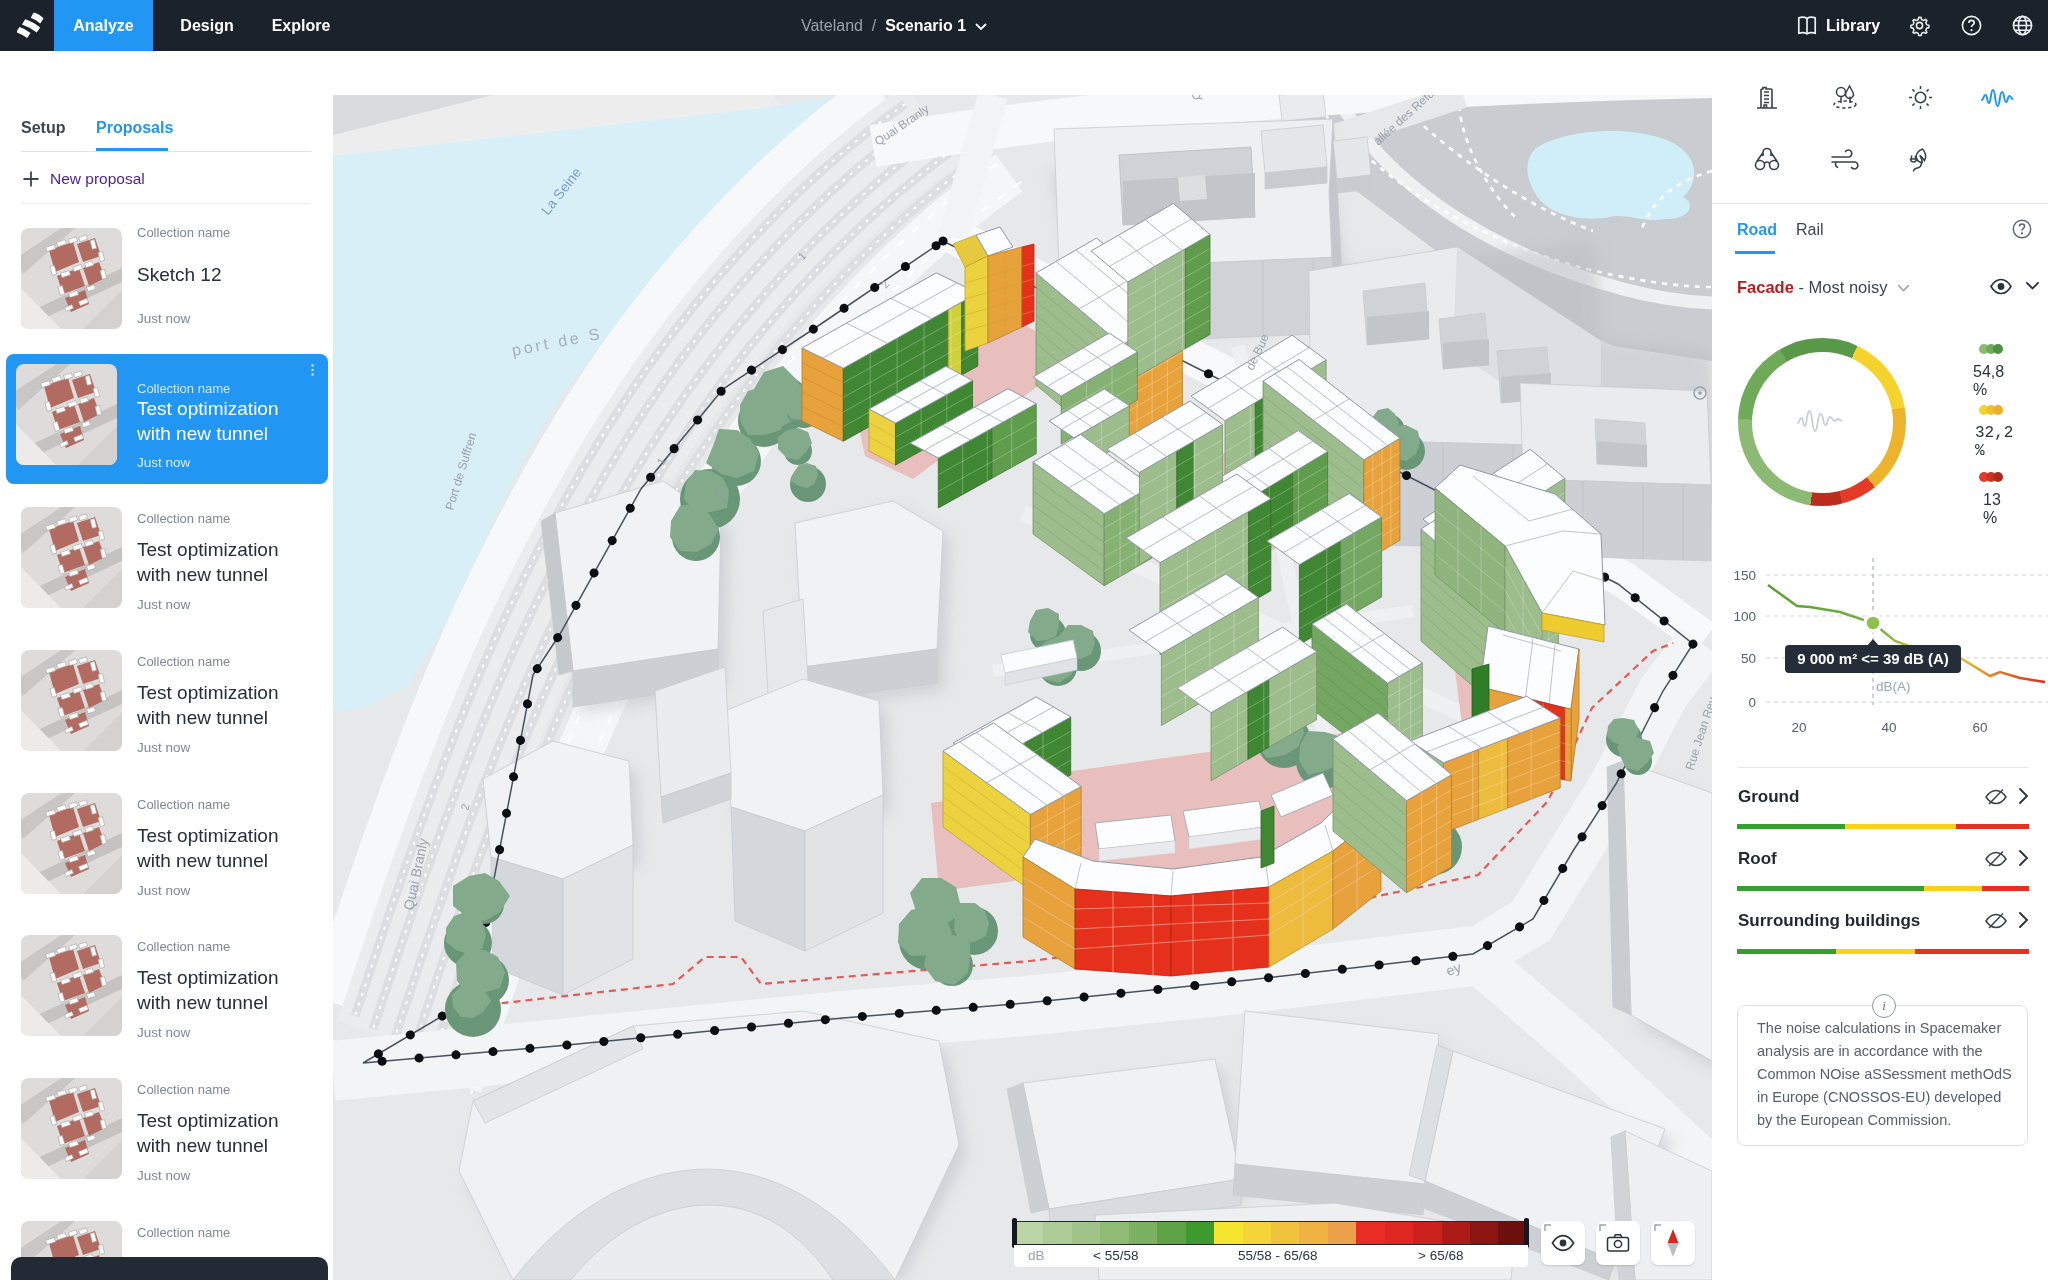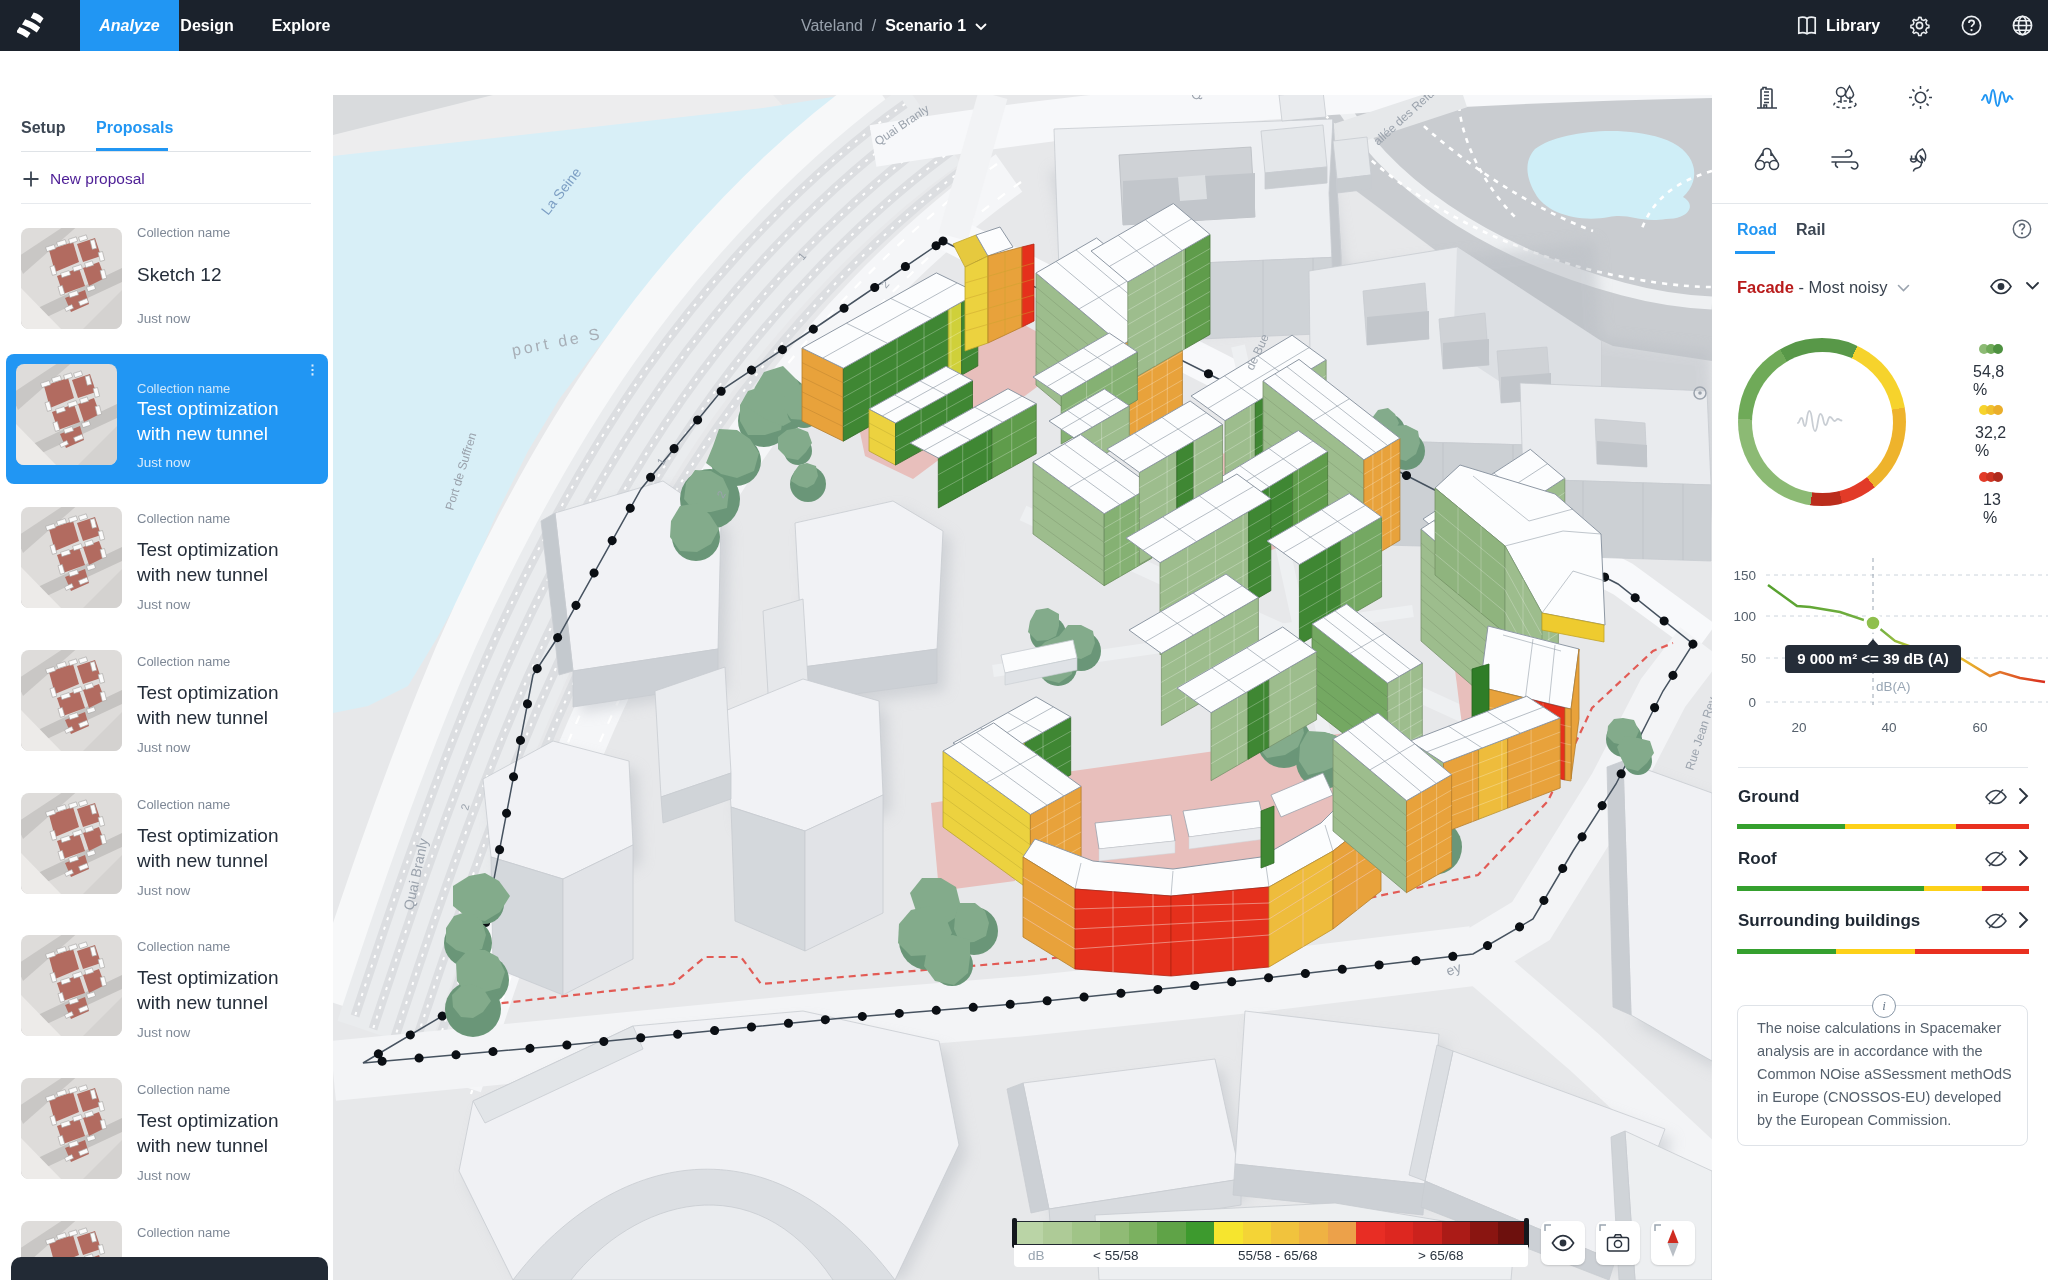--- a/index.html
+++ b/index.html
@@ -513,21 +513,21 @@
 </div>
 <div id="maptop"></div>
 <div id="nav">
   <svg class="abs" style="left:17px;top:11px" width="30" height="30" viewBox="0 0 30 30">
     <g fill="#fff" transform="rotate(24 15 15)">
       <path d="M11 2 Q18 1 22.5 3.5 L21.5 9.5 Q17 7.5 10.5 8 Z"></path>
       <path d="M6 11.5 Q14 10.5 23 13 L22 19 Q14 16.8 5.2 17.6 Z"></path>
       <path d="M4 21 Q10 20.3 16.5 22 L15.5 28 Q10 26.5 3 27 Z"></path>
     </g>
   </svg>
-  <div class="tab" style="left:80px;width:99px;background:#2196f3;font-style:italic;">Analyze</div>
+  <div class="tab" style="left:54px;width:99px;background:#2196f3;">Analyze</div>
   <div class="tab" style="left:161px;width:92px;">Design</div>
   <div class="tab" style="left:253px;width:96px;">Explore</div>
   <div id="navtitle"><span class="dim">Vateland&nbsp;&nbsp;/&nbsp;&nbsp;</span><b style="font-weight:600">Scenario 1</b>&nbsp;&nbsp;<svg width="12" height="8" viewBox="0 0 12 8" style="display:inline-block">
         <path d="M1.5 1.5 L6 6 L10.5 1.5" fill="none" stroke="#fff" stroke-width="1.8" stroke-linecap="round"></path>
       </svg></div>
   <svg class="abs" style="left:1795px;top:14px" width="24" height="24" viewBox="0 0 24 24" fill="none" stroke="#eceff2" stroke-width="1.7">
     <path d="M12 4.5 C10 3.2 6.5 3 3.8 3.8 L3.8 19.2 C6.5 18.4 10 18.6 12 19.9 C14 18.6 17.5 18.4 20.2 19.2 L20.2 3.8 C17.5 3 14 3.2 12 4.5 Z"></path>
     <path d="M12 4.5 L12 19.9"></path>
   </svg>
   <div class="abs" style="left:1826px;top:0;height:51px;line-height:51px;color:#fff;font-size:16px;font-weight:600;">Library</div>
@@ -685,21 +685,21 @@
     <path d="M3 10 H20 a3.5 3.5 0 1 0 -3.5 -5.5 M3 15 H26 a3.5 3.5 0 1 1 -3.5 5.5 M7 15.5 C6 17.5 6.5 19.5 8.5 20.3"></path>
   </svg>
   <svg class="abs" style="left:194px;top:94px" width="30" height="30" viewBox="0 0 30 30" fill="none" stroke="#37404d" stroke-width="1.5">
     <path d="M16.5 4 C20 7.5 20.5 12.5 18.5 15.5 C17 13 15.5 11.5 13.8 10.3 C15 12.3 16.2 15 16.3 17.5 C14 17.4 11.5 16 10.5 13.2 C9.3 9.5 12 5.8 16.5 4 Z"></path>
     <path d="M15.5 17.5 C15.5 21 14 22.5 11.5 23 C9 23.5 7.5 24.5 7.5 26.5"></path>
     <path d="M5.5 13.5 V17 M9.5 13.5 V17 M4.5 17 h6 a3 3 0 0 1 -6 0 Z" transform="translate(0,-3)"></path>
   </svg>
   <div class="abs" style="left:0px;top:152px;width:336px;height:1px;background:#e3e7eb;"></div>
   
   <div class="abs" style="left:25px;top:170px;font-size:16px;font-weight:700;color:#2196f3;">Road</div>
-  <div class="abs" style="left:84px;top:170px;font-size:16px;font-weight:700;color:#3c4653;">Rail</div>
+  <div class="abs" style="left:84px;top:170px;font-size:16px;font-weight:400;color:#3c4653;">Rail</div>
   <svg class="abs" style="left:299px;top:167px" width="22" height="22" viewBox="0 0 24 24" fill="none" stroke="#5d6774" stroke-width="1.6">
     <circle cx="12" cy="12" r="9.5"></circle>
     <path d="M9.3 9.3 C9.3 7.6 10.5 6.6 12 6.6 C13.6 6.6 14.8 7.7 14.8 9.1 C14.8 11.3 12 11.4 12 13.6" stroke-width="1.7"></path>
     <circle cx="12" cy="16.8" r="1.2" fill="#5d6774" stroke="none"></circle>
   </svg>
   <div class="abs" style="left:23px;top:200px;width:40px;height:3px;background:#2196f3;"></div>
   
   <div class="abs" style="left:25px;top:227px;font-size:16.5px;color:#3a434f;"><b style="color:#b91c1c">Facade</b> - Most noisy</div>
   <svg class="abs" style="left:185px;top:233px" width="13" height="9" viewBox="0 0 13 9">
       <path d="M1.5 1.5 L6.5 6.5 L11.5 1.5" fill="none" stroke="#9aa3ae" stroke-width="1.6" stroke-linecap="round"></path>
@@ -724,21 +724,21 @@
         <circle cx="5" cy="6" r="5" fill="#8cba74"></circle>
         <circle cx="12" cy="6" r="5" fill="#6faa58"></circle>
         <circle cx="19" cy="6" r="5" fill="#4e9140"></circle>
       </svg>
   <div class="abs" style="left:261px;top:312px;font-size:16px;color:#2b333e;">54,8 %</div>
   <svg class="abs" style="left:267px;top:353px" width="26" height="12">
         <circle cx="5" cy="6" r="5" fill="#f6d32c"></circle>
         <circle cx="12" cy="6" r="5" fill="#f0c02c"></circle>
         <circle cx="19" cy="6" r="5" fill="#eaae2b"></circle>
       </svg>
-  <div class="abs" style="left:263px;top:373px;font-size:16px;color:#2b333e;">32,2 %</div>
+  <div class="abs" style="left:263px;top:373px;font-size:16px;color:#2b333e;font-family:Liberation Mono, monospace;">32,2 %</div>
   <svg class="abs" style="left:267px;top:420px" width="26" height="12">
         <circle cx="5" cy="6" r="5" fill="#e23b28"></circle>
         <circle cx="12" cy="6" r="5" fill="#cc3322"></circle>
         <circle cx="19" cy="6" r="5" fill="#b02a1c"></circle>
       </svg>
   <div class="abs" style="left:271px;top:440px;font-size:16px;color:#2b333e;">13 %</div>
   </g>
   
   <svg class="abs" style="left:0px;top:500px" width="336" height="200" viewBox="0 0 336 200">
     <g stroke="#ccd4dc" stroke-width="1" stroke-dasharray="4 4">

